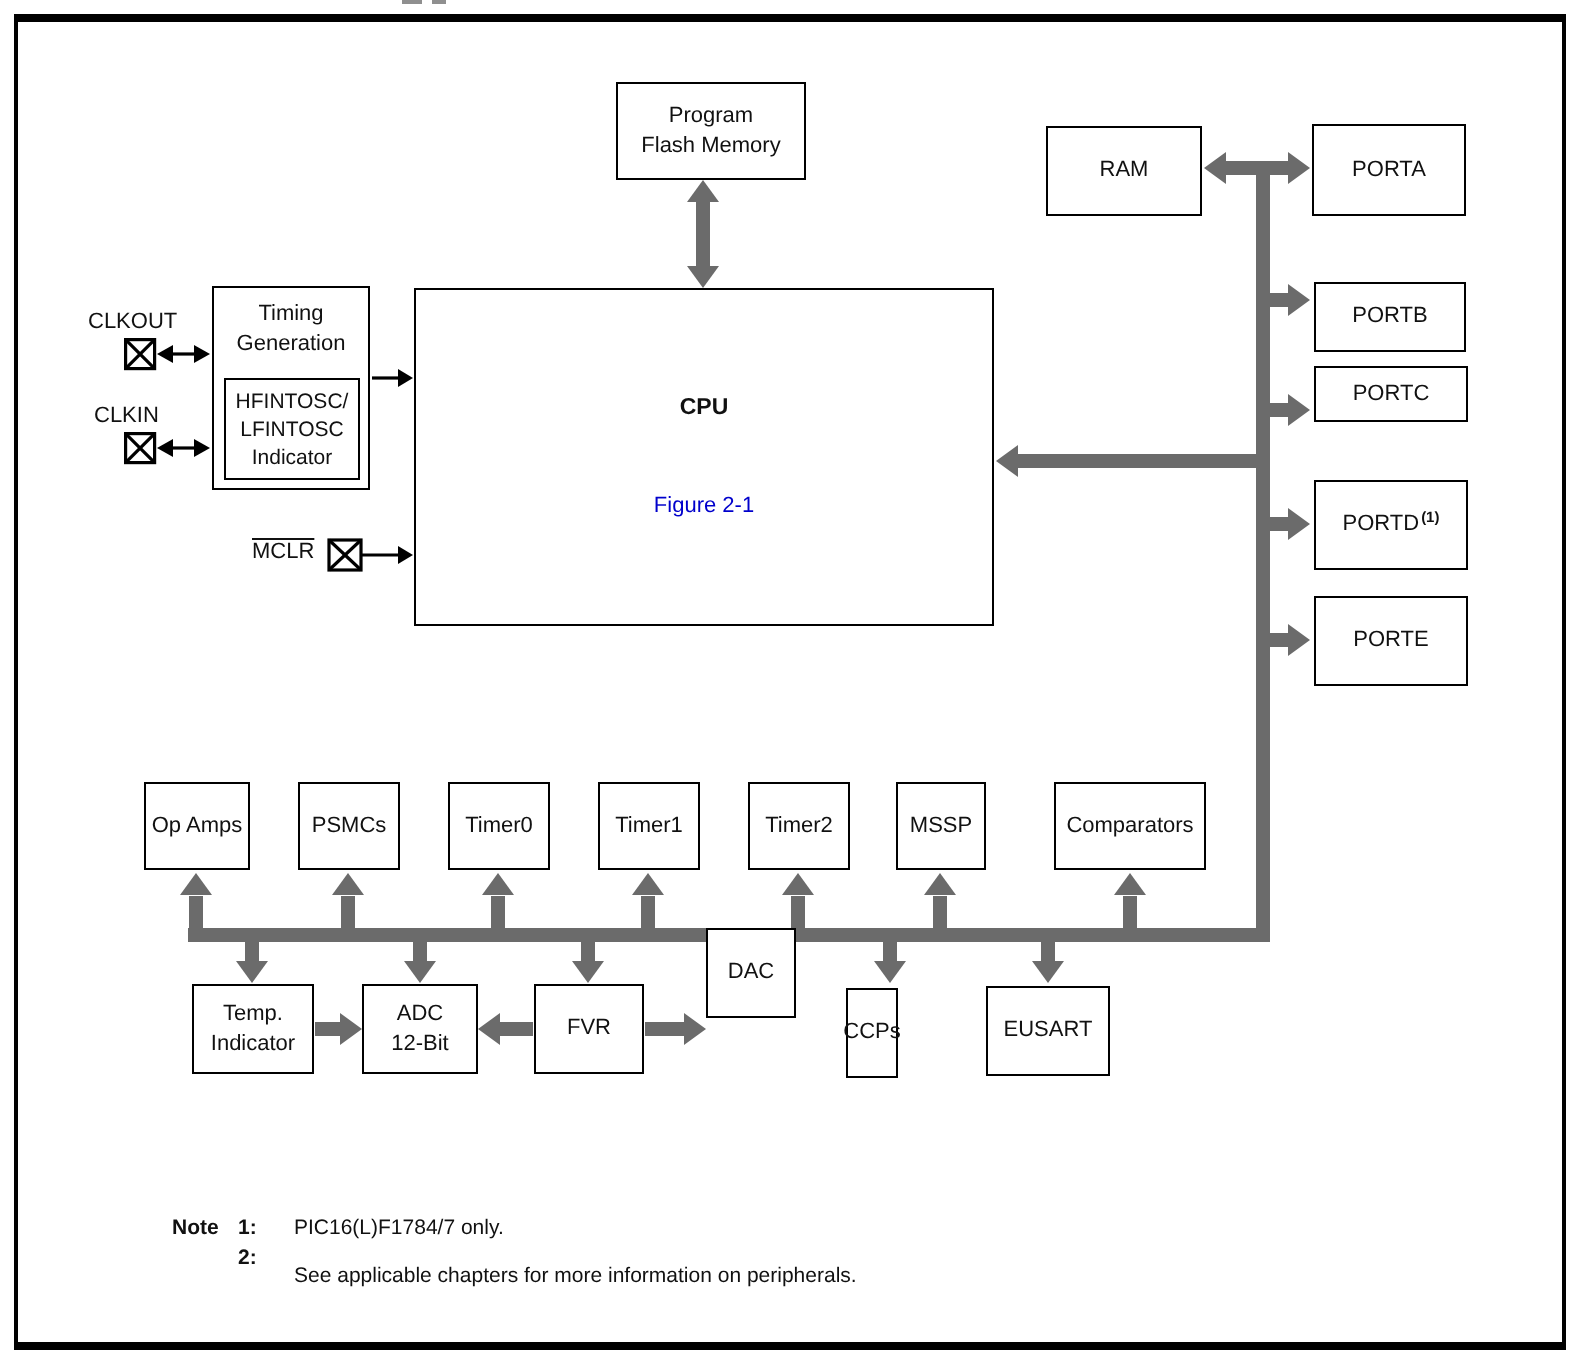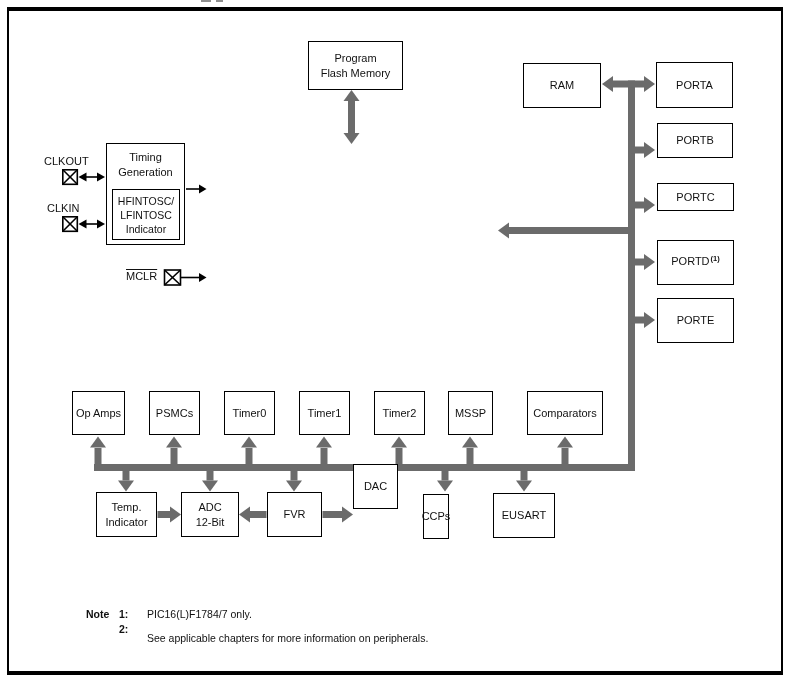--- a/index.html
+++ b/index.html
@@ -193,33 +193,37 @@
 Flash Memory</span>
   </div>
 
   <div class="box" style="left:523px;top:63px;width:78px;height:45px">
     <span class="lbl">RAM</span>
   </div>
 
   <div class="box" style="left:656px;top:62px;width:77px;height:46px">
     <span class="lbl">PORTA</span>
   </div>
-  <div class="box" style="left:657px;top:123px;width:76px;height:35px">
+  <div class="box" style="left:657px;top:141px;width:76px;height:35px">
     <span class="lbl">PORTB</span>
   </div>
   <div class="box" style="left:657px;top:183px;width:77px;height:28px">
     <span class="lbl">PORTC</span>
   </div>
   <div class="box" style="left:657px;top:240px;width:77px;height:45px">
     <span><span>PORTD</span><span class="supnote">(1)</span></span>
   </div>
   <div class="box" style="left:657px;top:298px;width:77px;height:45px">
     <span class="lbl">PORTE</span>
   </div>
 
+  <div class="box" style="left:207px;top:144px;width:290px;height:169px">
+    <div class="cpu-title">CPU</div>
+    <div class="cpu-link">Figure 2-1</div>
+  </div>
 
   <div class="box timing" style="left:106px;top:143px;width:79px;height:102px">
     <span class="lbl">Timing
 Generation</span>
   </div>
   <div class="box small" style="left:112px;top:189px;width:68px;height:51px">
     <span class="lbl">HFINTOSC/
 LFINTOSC
 Indicator</span>
   </div>

